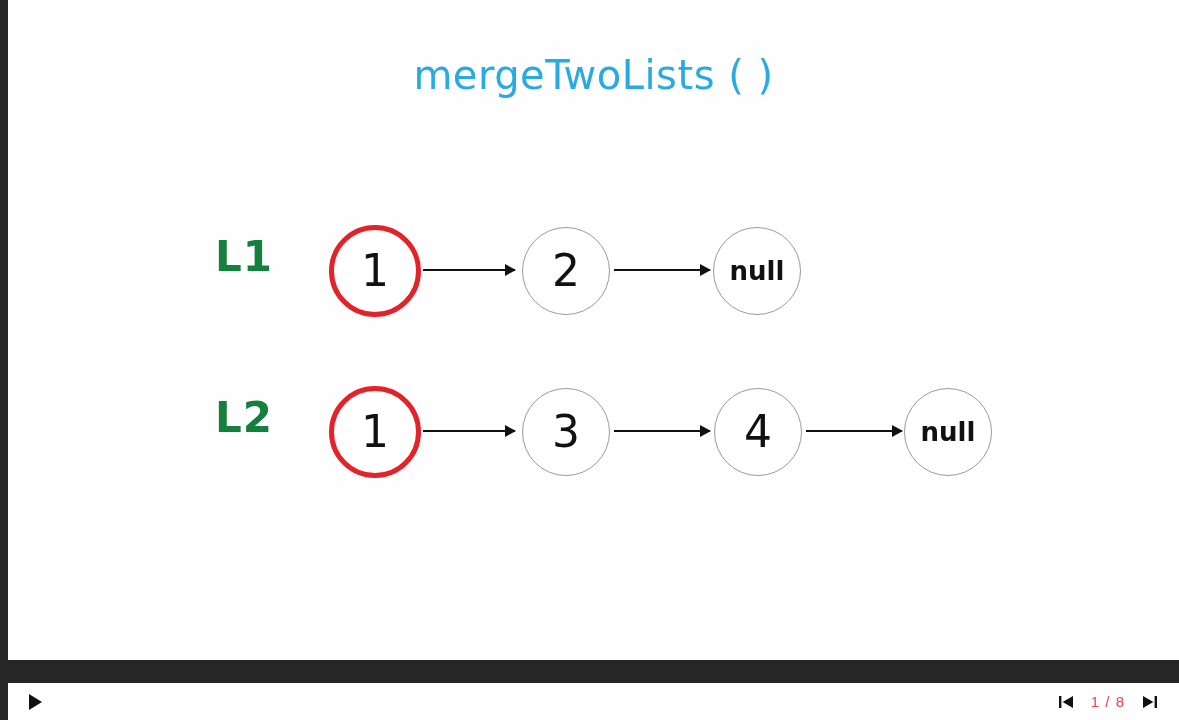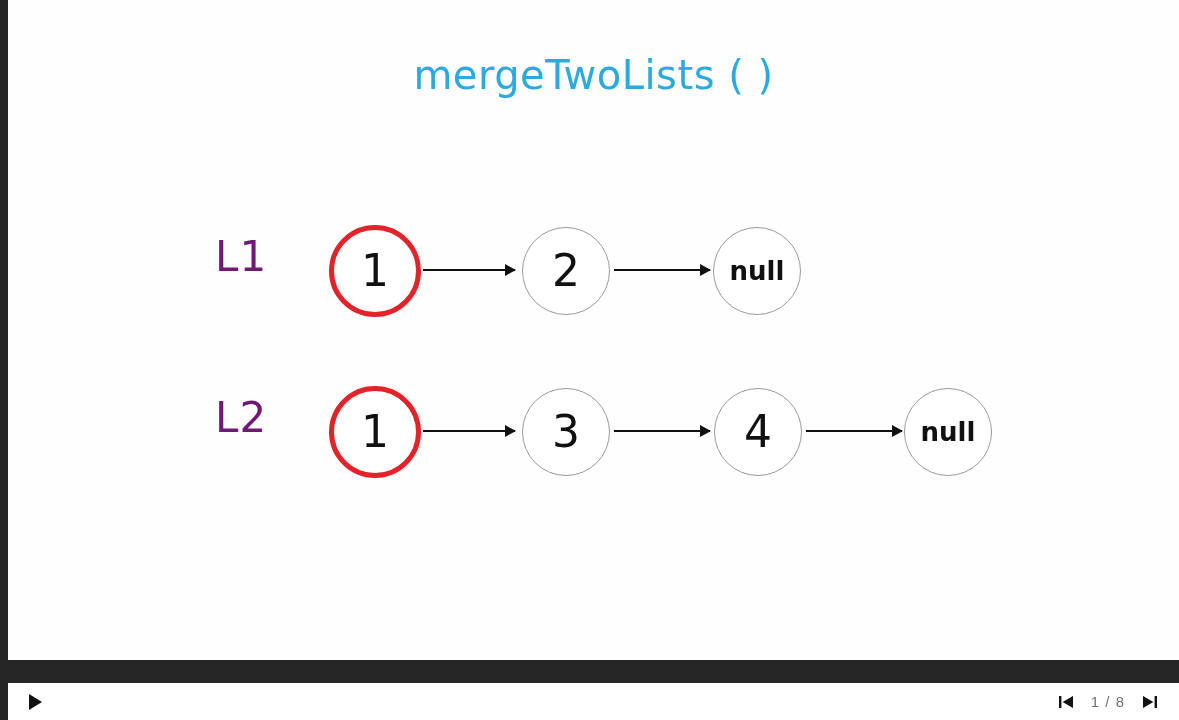--- a/index.html
+++ b/index.html
@@ -59,22 +59,22 @@
   #row-l1 { left: 0; top: 222px; }
   #row-l2 { left: 0; top: 383px; }
 
   .row-label {
     position: absolute;
     left: 207px;
     top: 14px;
     width: 90px;
     font-family: "DejaVu Sans", sans-serif;
     font-size: 42px;
-    font-weight: 400;
-    color: #701a75;
+    font-weight: 700;
+    color: #15803d;
     letter-spacing: 1px;
     line-height: 1;
   }
   .node {
     position: absolute;
     top: 5px;
     width: 88px;
     height: 88px;
     border-radius: 50%;
     box-sizing: border-box;
@@ -164,21 +164,21 @@
     width: 22px;
     height: 22px;
     display: flex;
     align-items: center;
     justify-content: center;
     cursor: pointer;
   }
   #page-indicator {
     font-family: "Liberation Sans", sans-serif;
     font-size: 15px;
-    color: #737373;
+    color: #ef4444;
     letter-spacing: 1px;
     white-space: pre;
   }
 </style>
 </head>
 <body>
 
 <div id="app">
 
   <div id="left-edge"></div>

